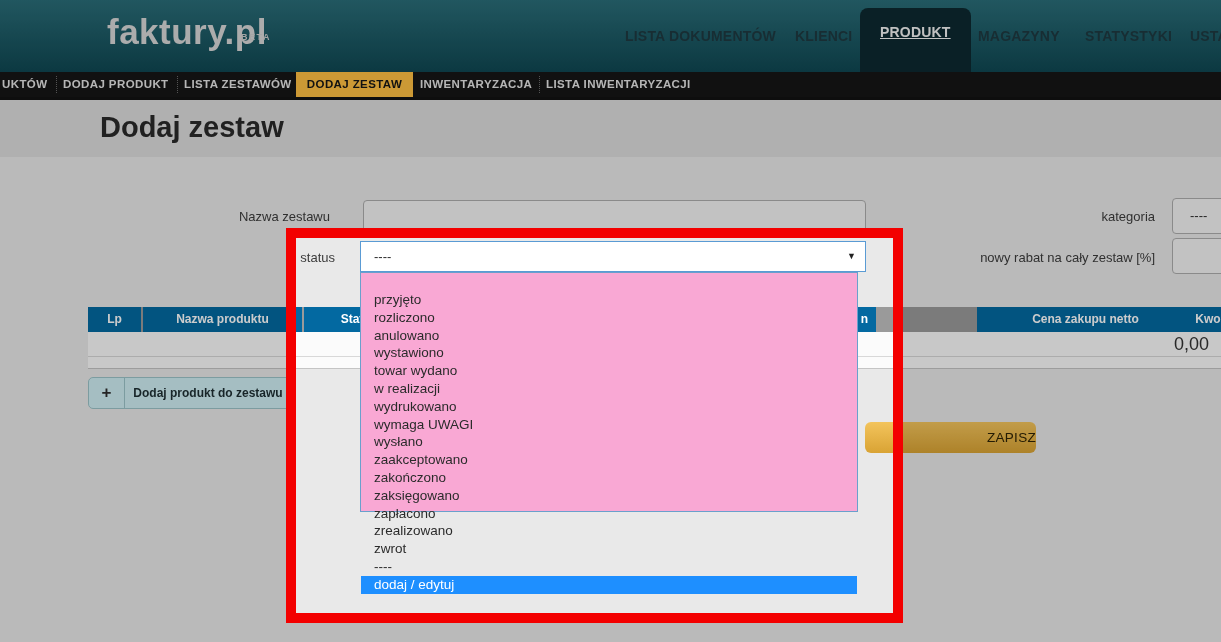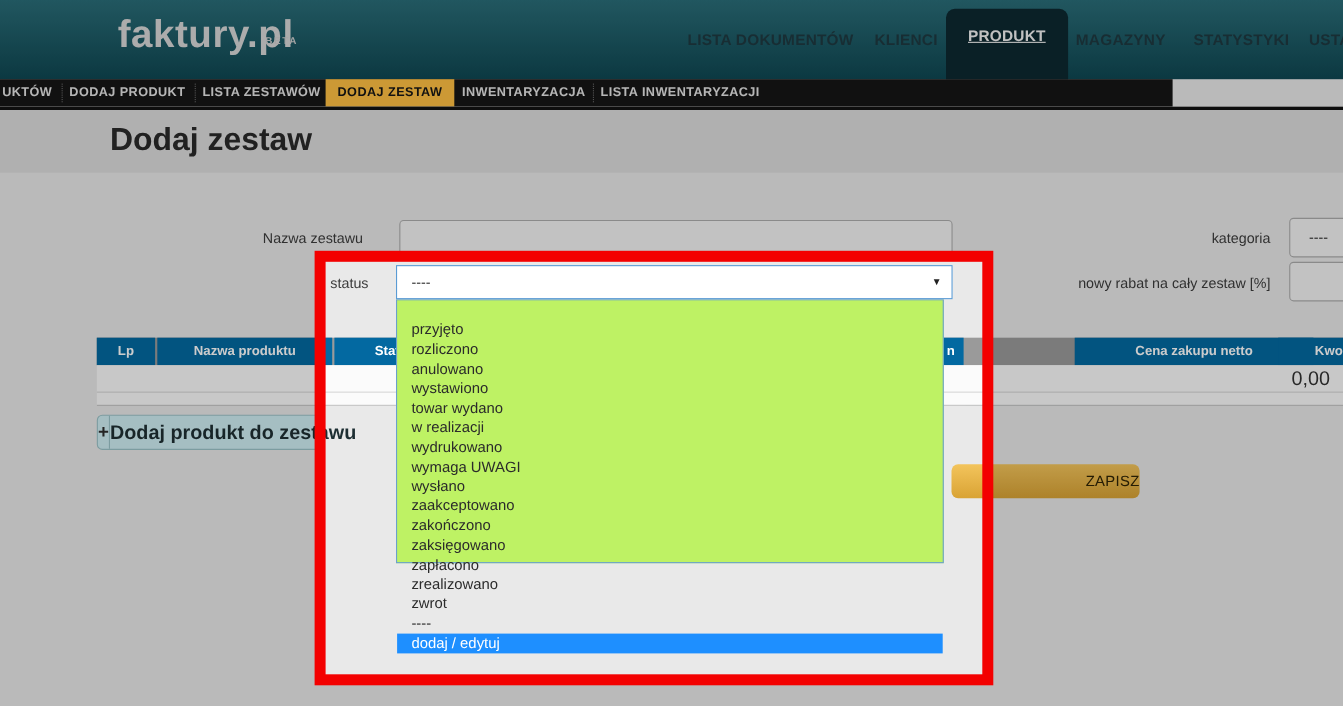--- a/index.html
+++ b/index.html
@@ -14,21 +14,21 @@
   .logo .beta{position:absolute;right:-4px;bottom:-5px;font-size:9px;letter-spacing:1.5px;
     color:#cfcfcf;font-weight:bold;}
   .topnav-item{position:absolute;top:0;height:72px;display:flex;align-items:center;
     font-size:14px;font-weight:bold;color:#1e3940;letter-spacing:.2px;cursor:pointer;white-space:nowrap;}
   .topnav-item.active{top:8px;height:64px;background:#0d2830;border-radius:8px 8px 0 0;
     padding:0 20px;color:#f2f2f2;text-decoration:underline;align-items:flex-start;padding-top:16px;}
   .tn0{left:458px}.tn1{left:625px}.tn2{left:795px}.tn3{left:860px}
   .tn4{left:978px}.tn5{left:1085px}.tn6{left:1190px}
 
   
-  .subnav{position:absolute;left:0;top:72px;width:1066px;height:25px;background:#161616;}
+  .subnav{position:absolute;left:0;top:72px;width:1221px;height:25px;background:#161616;}
   .sn-item{position:absolute;top:0;height:25px;line-height:25px;font-size:11.5px;font-weight:bold;
     color:#e4e4e4;letter-spacing:.4px;white-space:nowrap;cursor:pointer;}
   .sn0{left:2px}.sn1{left:63px}.sn2{left:184px}
   .sn3{left:296px;width:117px;text-align:center;background:#ffc043;color:#161616;}
   .sn4{left:420px}.sn5{left:546px}
   .sn-sep{position:absolute;top:4px;height:17px;width:0;border-left:1px dotted #6a6a6a;}
   .sp0{left:56px}.sp1{left:177px}.sp2{left:539px}
 
   
   .titleband{position:absolute;left:0;top:97px;width:1221px;height:60px;background:#dcdcdc;
@@ -48,21 +48,21 @@
   .fake-select{position:absolute;background:#f3f3f3;border:1px solid #adadad;border-radius:4px;
     font-size:13px;color:#2b2b2b;}
   .sel-kategoria{left:1172px;top:198px;width:80px;height:36px;line-height:34px;padding-left:17px;}
 
   
   .sel-status{left:360px;top:241px;width:506px;height:31px;background:#fff;
     border:1px solid #5a9bd4;border-radius:0;line-height:29px;padding-left:13px;z-index:21;}
   .sel-status .arrow{position:absolute;right:9px;top:0;font-size:9px;color:#222;line-height:29px;}
 
   
-  .dd-list{position:absolute;left:360px;top:272px;width:498px;height:240px;background:#bef264;
+  .dd-list{position:absolute;left:360px;top:272px;width:498px;height:240px;background:#f9a8d4;
     border:1px solid #6aa0cc;padding-top:18px;z-index:20;}
   .dd-opt{height:17.8px;line-height:17.8px;padding-left:13px;font-size:13.5px;color:#2b2b2b;
     white-space:nowrap;cursor:pointer;}
   .dd-opt.hl{background:#1e8fff;color:#fff;}
 
   
   .th-base{position:absolute;left:88px;top:307px;width:1166px;height:25px;background:#9a9a9a;}
   .th{position:absolute;top:307px;height:25px;line-height:25px;background:#0369a1;color:#fff;
     font-size:12px;font-weight:bold;text-align:center;white-space:nowrap;}
   .c0{left:88px;width:53px;}
@@ -77,21 +77,21 @@
   .trow .mid{position:absolute;left:0;top:24px;width:100%;height:1px;background:#d8d8d8;}
   .cell-kwota{position:absolute;left:1174px;top:332px;height:25px;line-height:25px;
     font-size:18px;color:#333;}
 
   
   .btn-add{position:absolute;left:88px;top:377px;width:204px;height:32px;background:#cfeef3;
     border:1px solid #9cc4c9;border-radius:5px;display:flex;align-items:stretch;cursor:pointer;padding:0;}
   .btn-add .plus{width:36px;display:flex;align-items:center;justify-content:center;
     font-size:17px;font-weight:bold;color:#2e2e2e;border-right:1px solid #9cc4c9;}
   .btn-add .lbl{flex:1;display:flex;align-items:center;justify-content:center;
-    font-size:18px;font-weight:bold;color:#1e2f33;white-space:nowrap;text-align:right;}
+    font-size:12px;font-weight:bold;color:#1e2f33;white-space:nowrap;text-align:right;}
   .btn-save{position:absolute;left:865px;top:422px;width:171px;height:31px;border:none;
     background:linear-gradient(#f3c45c,#d9a334);border-radius:6px;text-align:right;
     padding:0 0 0 25px;font-size:13.5px;font-weight:normal;color:#2f2405;letter-spacing:.3px;
     line-height:31px;cursor:pointer;}
 
   
   .anno-hole{position:absolute;left:286px;top:228px;width:617px;height:395px;
     border:10px solid #f30000;box-shadow:0 0 0 3000px rgba(0,0,0,0.2);
     z-index:50;pointer-events:none;}
 </style>

